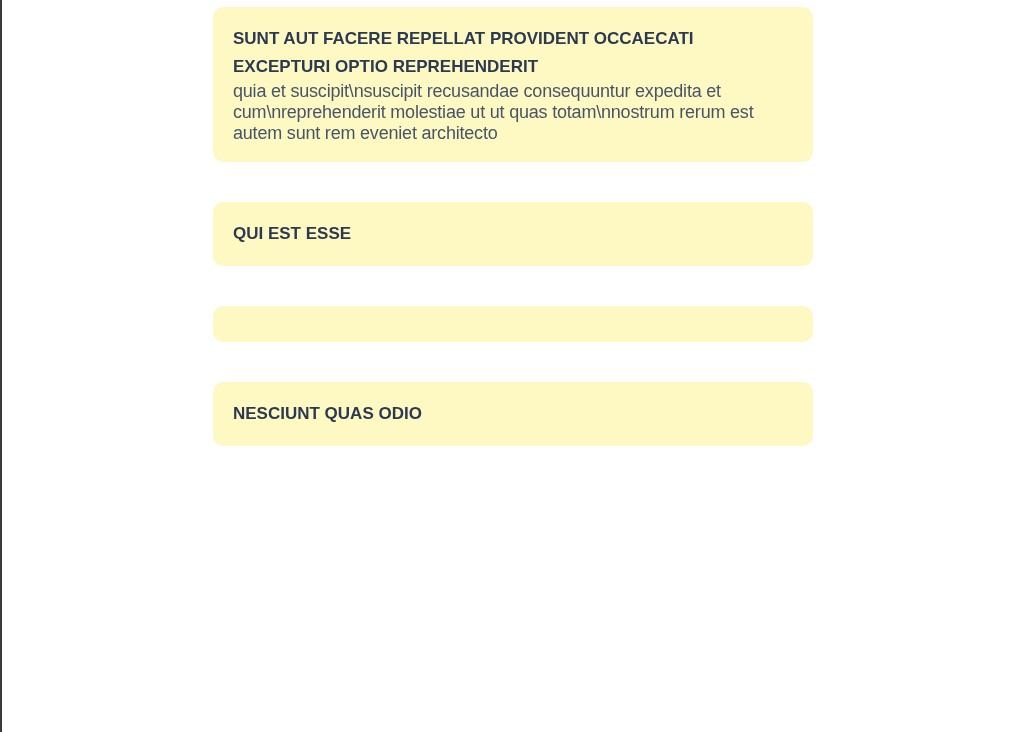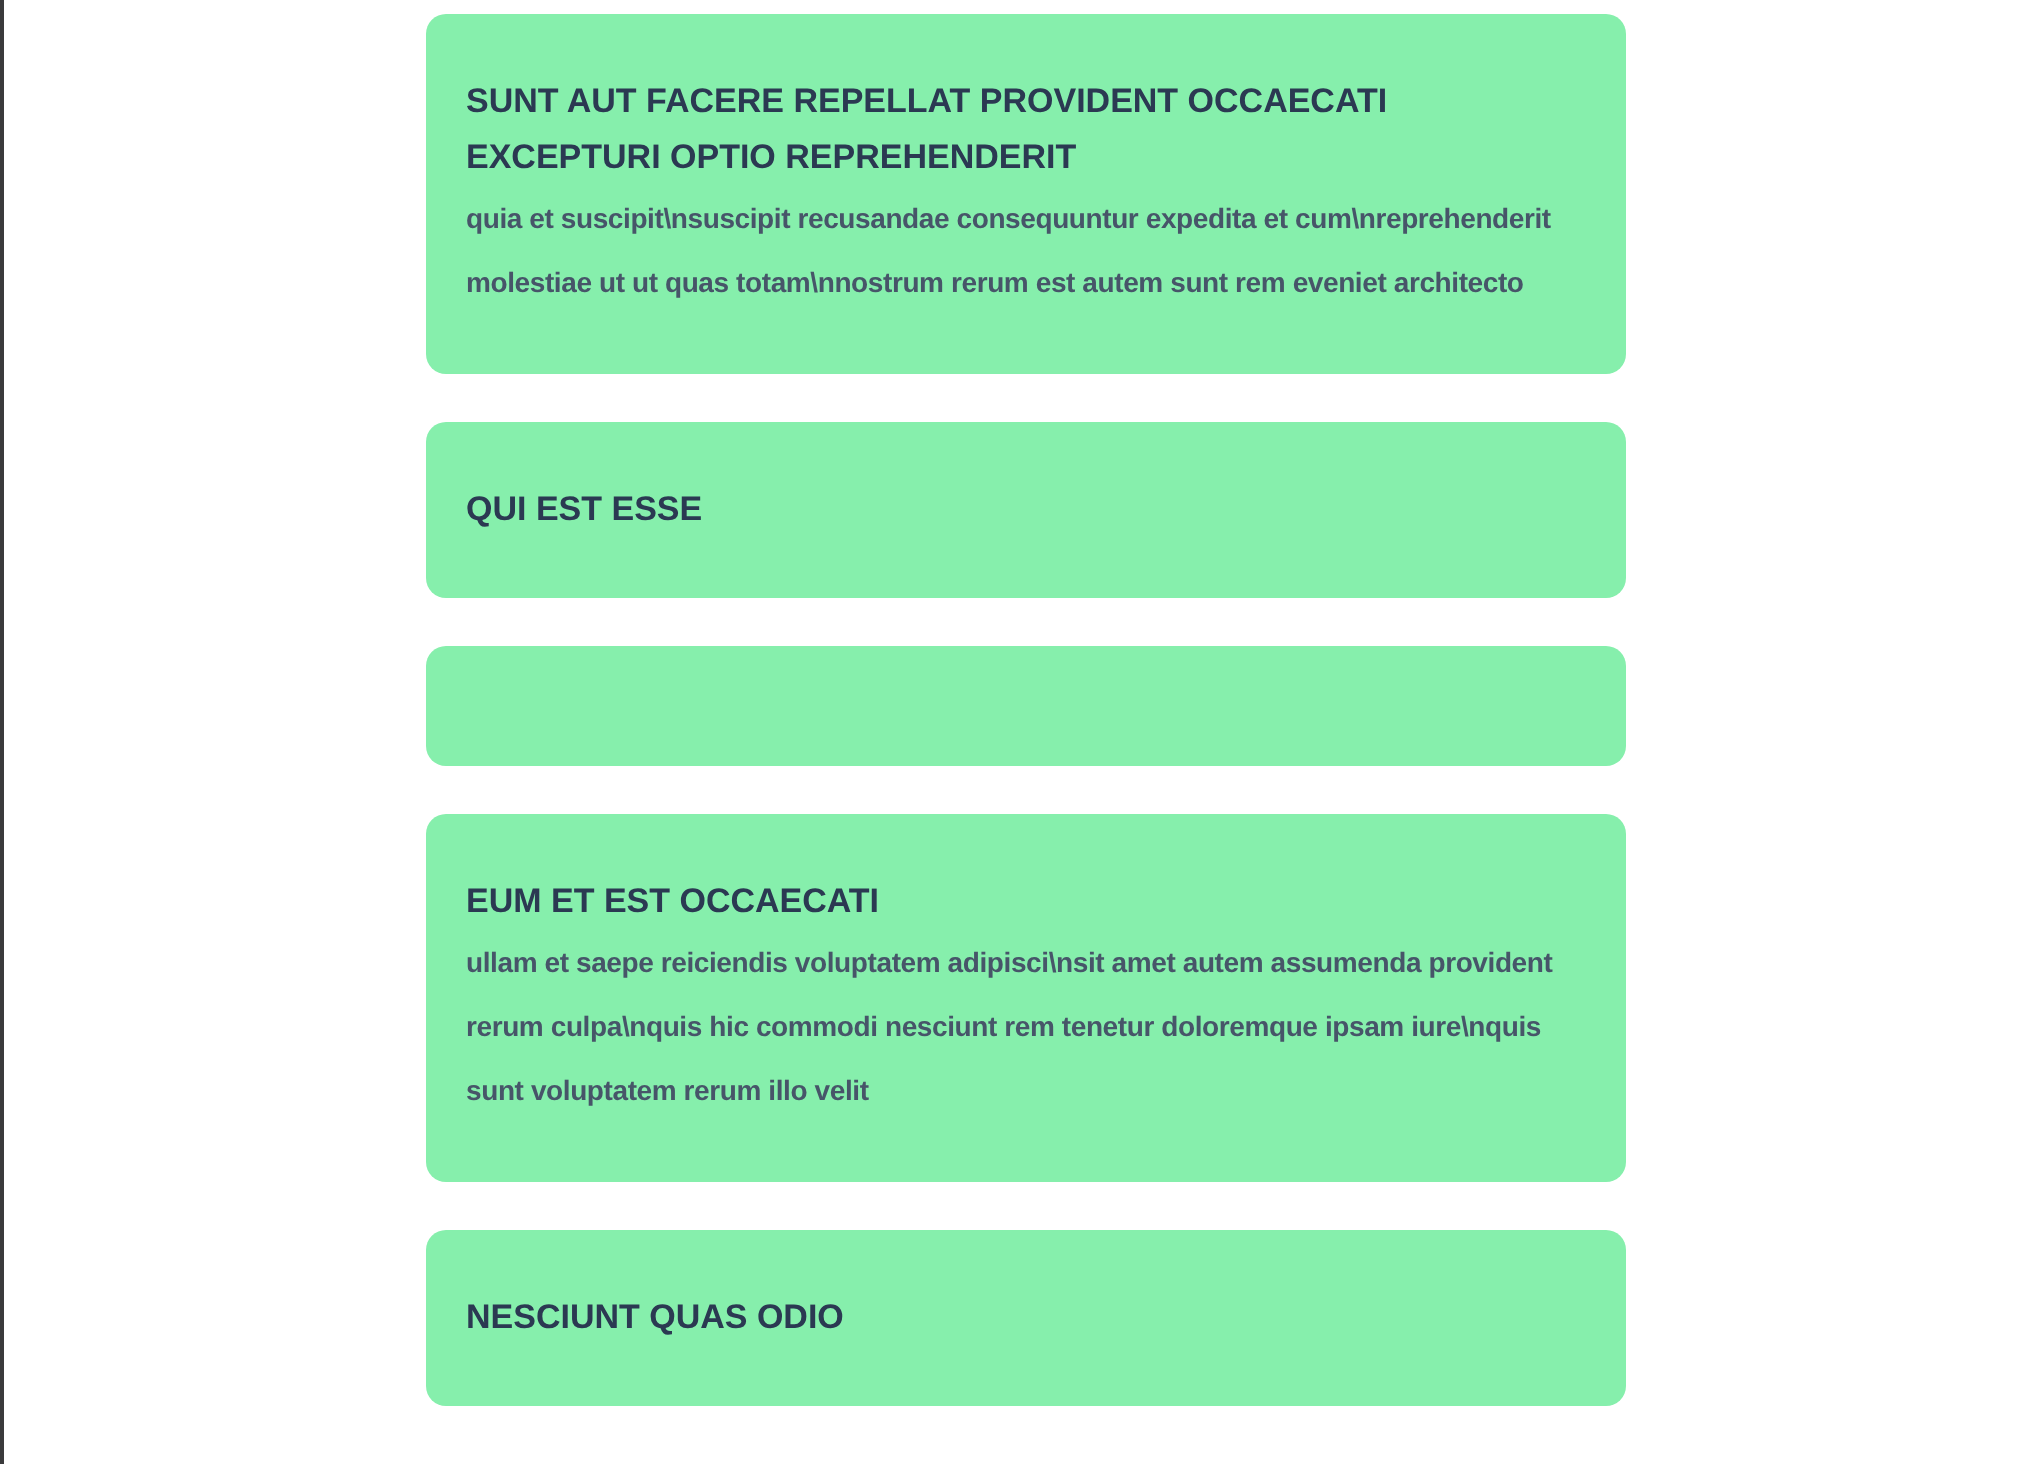--- a/index.html
+++ b/index.html
@@ -22,41 +22,41 @@
     height: 732px;
     background: #3a3a3c;
   }
   .feed {
     position: absolute;
     left: 213px;
     top: 7px;
     width: 600px;
   }
   .post-card {
-    background: #86efac;
+    background: #fef9c3;
     border-radius: 10px;
-    padding: 30px 20px;
-    margin-bottom: 24px;
+    padding: 18px 20px;
+    margin-bottom: 40px;
     box-sizing: border-box;
   }
   .post-title {
     margin: 0;
     color: #2b3952;
     font-size: 17px;
     line-height: 28px;
     font-weight: 700;
     text-transform: uppercase;
     letter-spacing: 0;
   }
   .post-body {
     margin: 0;
     color: #475569;
-    font-size: 14px;
-    line-height: 32px;
-    font-weight: 700;
+    font-size: 18px;
+    line-height: 21px;
+    font-weight: 400;
     letter-spacing: -0.2px;
   }
 </style>
 </head>
 <body>
 
 <div class="window-left-border"></div>
 
 <div class="feed" id="feed">
   <div class="post-card">
@@ -64,22 +64,18 @@
     <p class="post-body">quia et suscipit\nsuscipit recusandae consequuntur expedita et cum\nreprehenderit molestiae ut ut quas totam\nnostrum rerum est autem sunt rem eveniet architecto</p>
   </div>
 
   <div class="post-card">
     <h2 class="post-title">QUI EST ESSE</h2>
   </div>
 
   <div class="post-card">
   </div>
 
-  <div class="post-card">
-    <h2 class="post-title">EUM ET EST OCCAECATI</h2>
-    <p class="post-body">ullam et saepe reiciendis voluptatem adipisci\nsit amet autem assumenda provident rerum culpa\nquis hic commodi nesciunt rem tenetur doloremque ipsam iure\nquis sunt voluptatem rerum illo velit</p>
-  </div>
 
   <div class="post-card">
     <h2 class="post-title">NESCIUNT QUAS ODIO</h2>
 
   </div>
 </div>
 
 </body></html>

